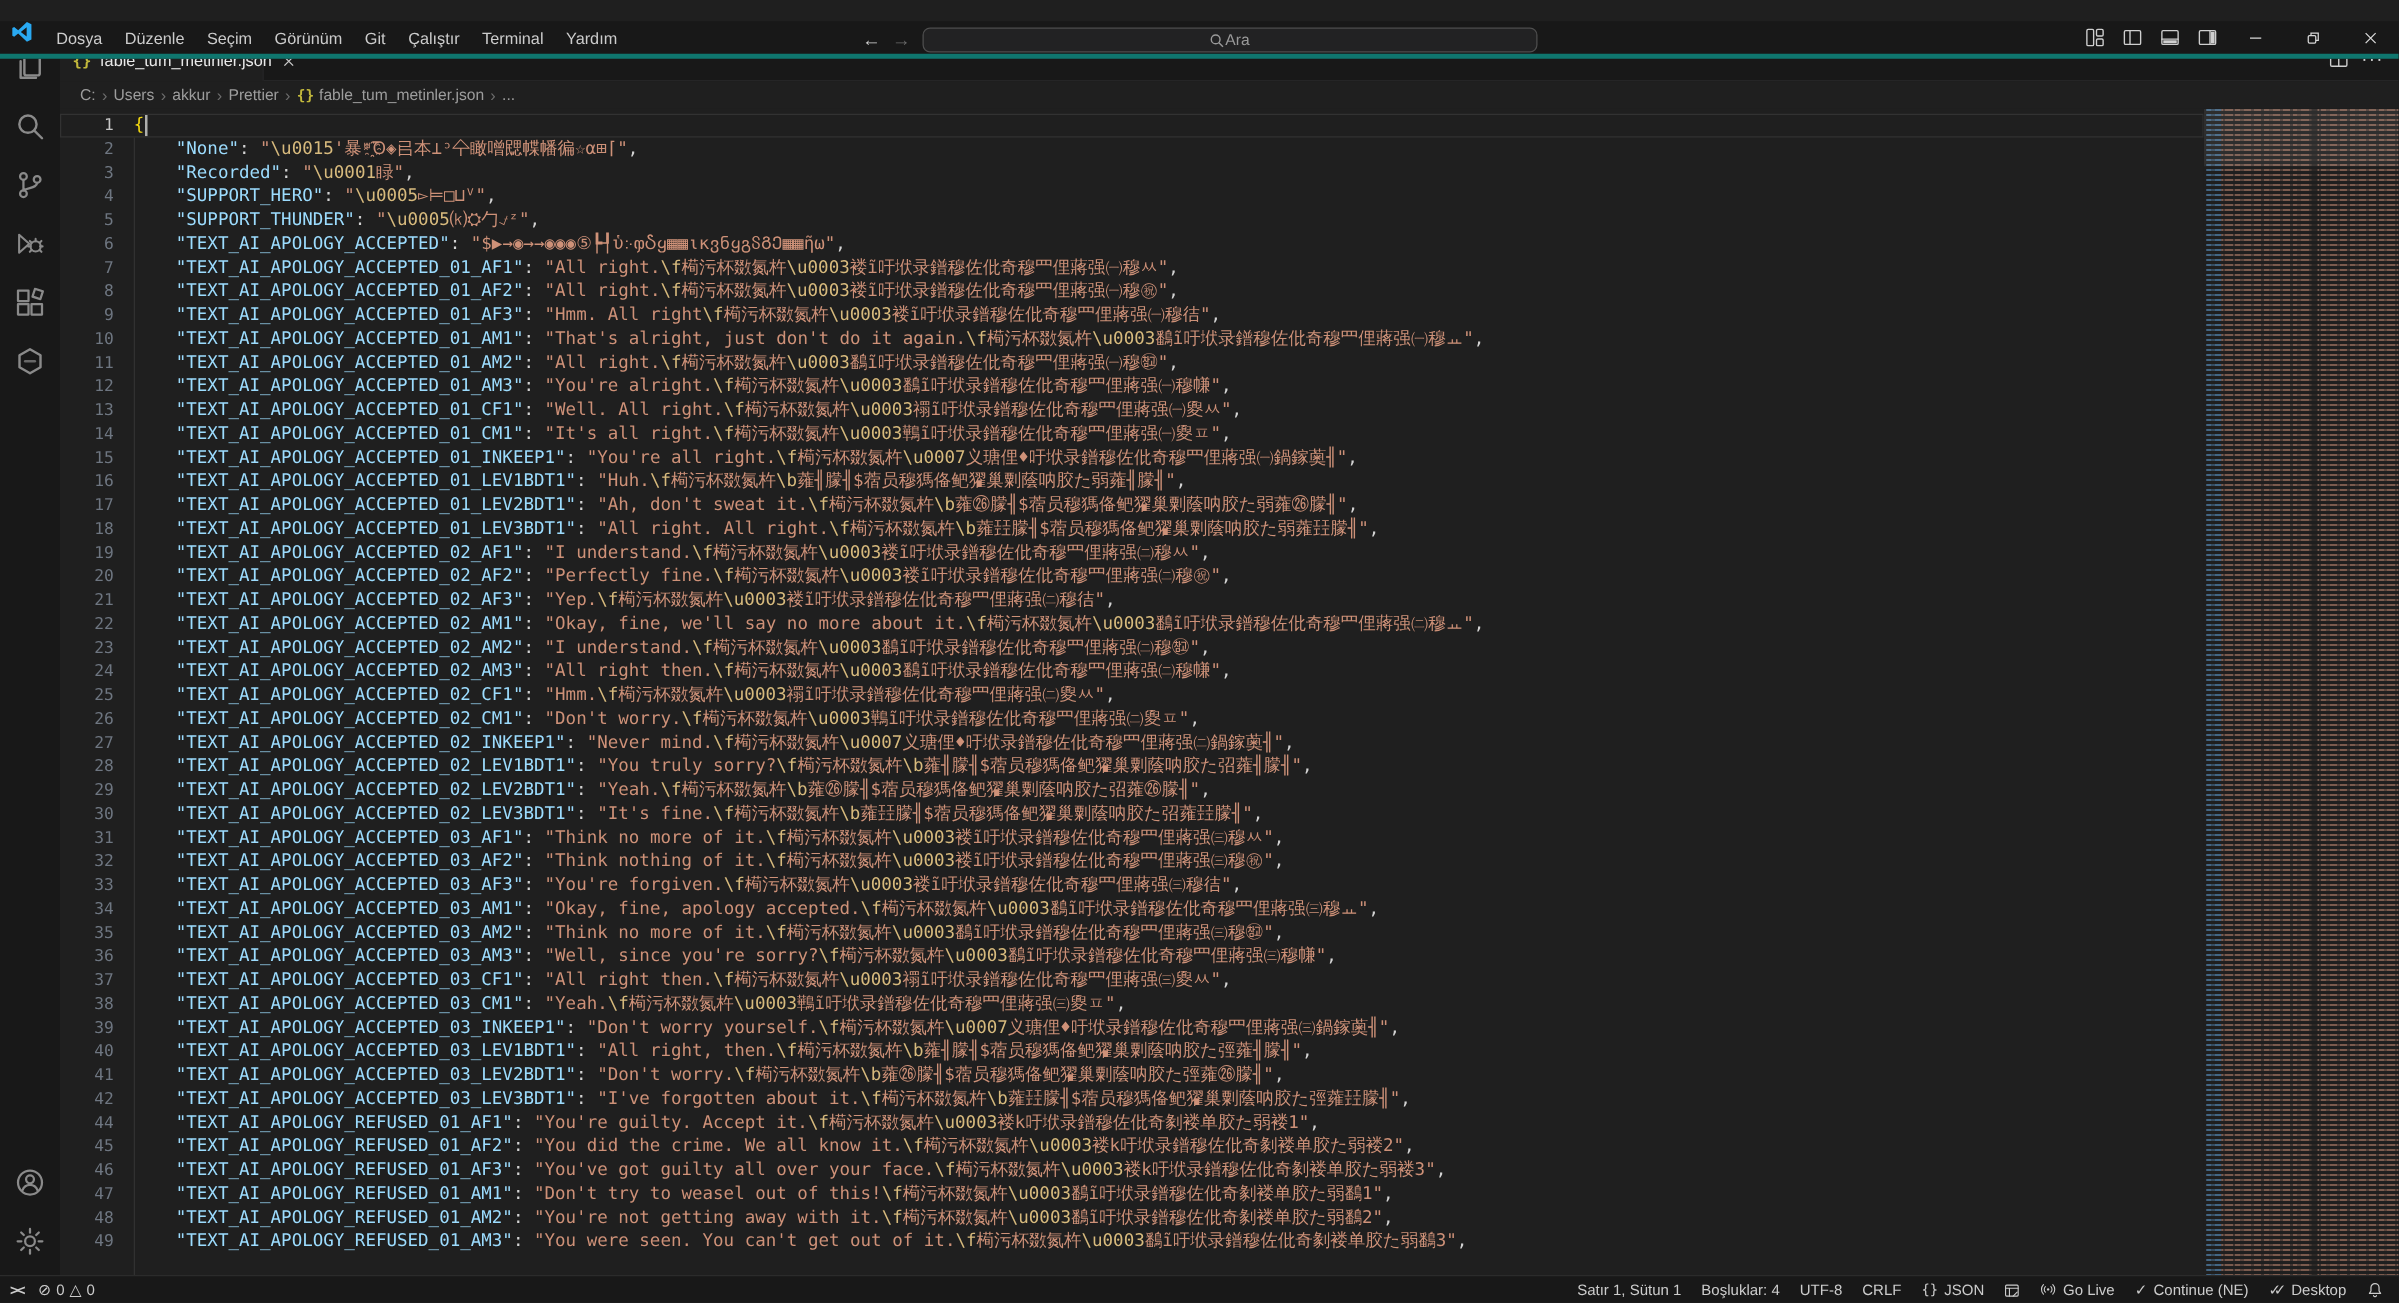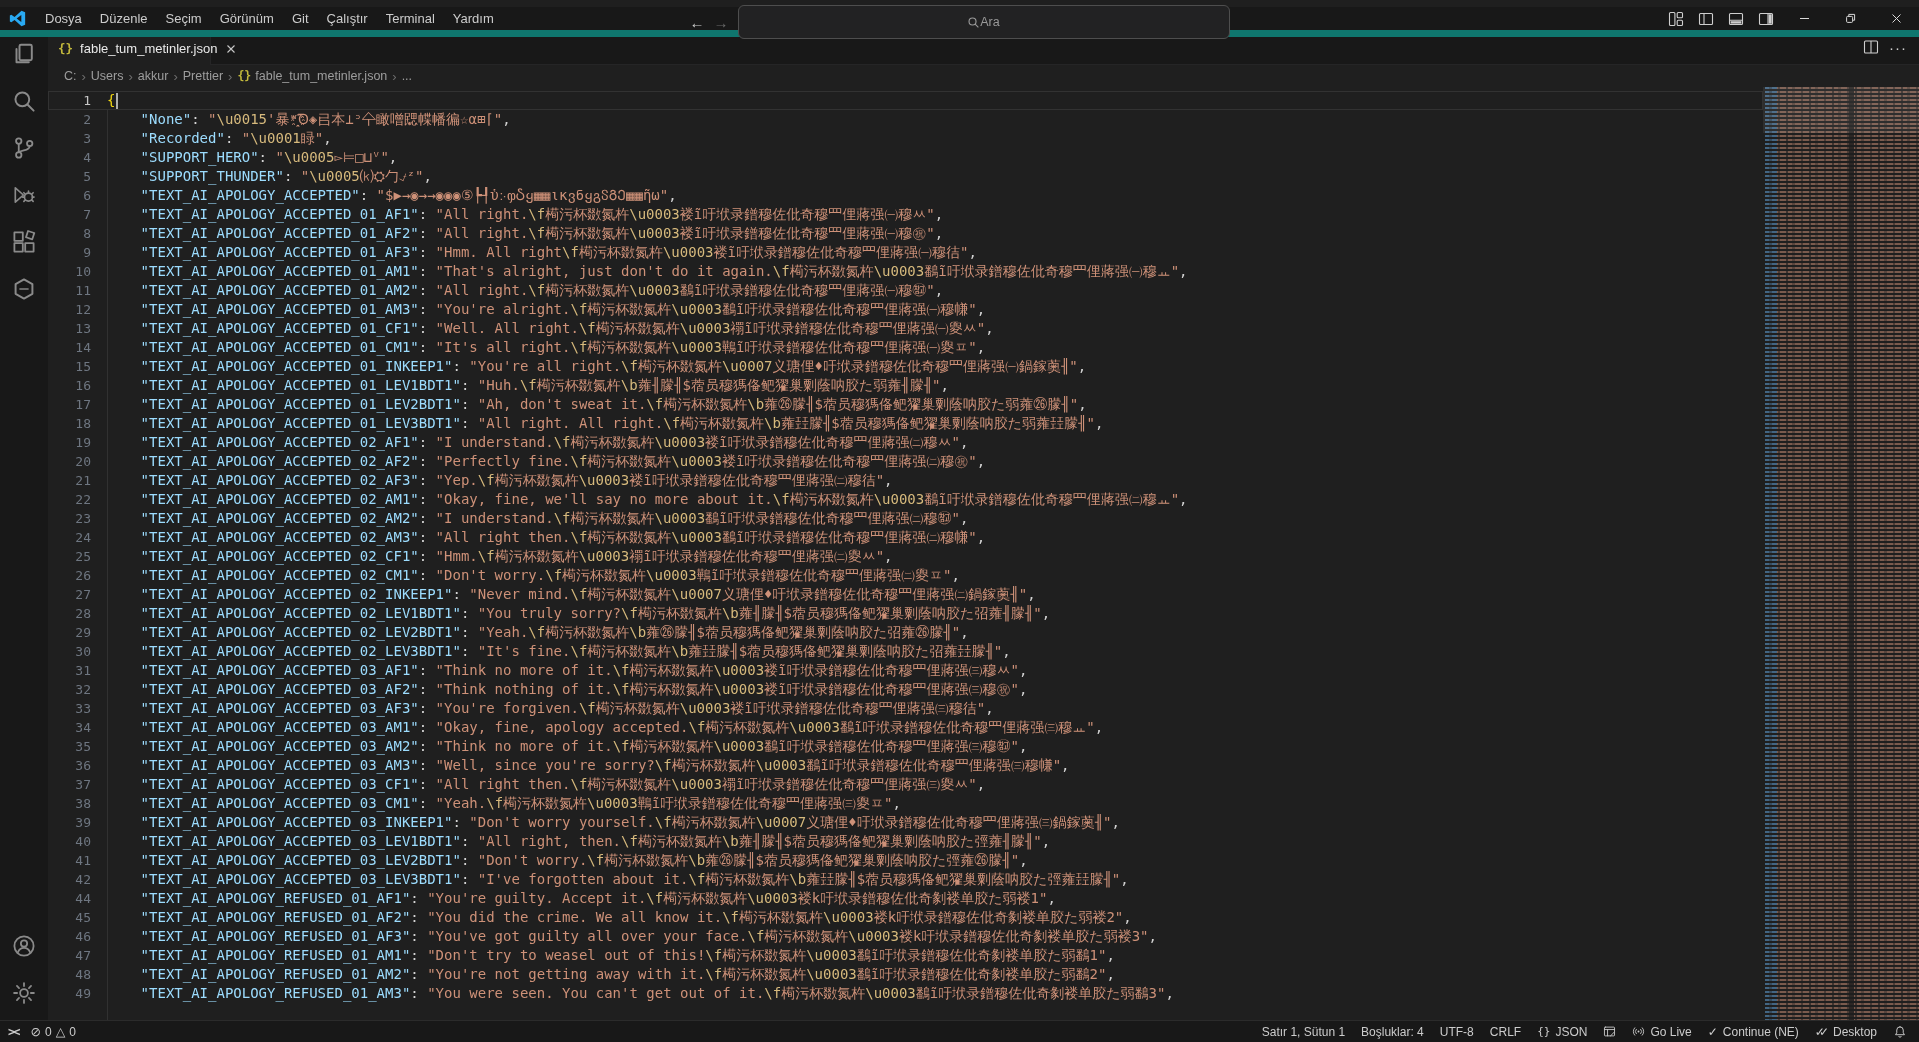--- a/index.html
+++ b/index.html
@@ -1,30 +1,30 @@
 <!DOCTYPE html>
 <html><head>
 <meta charset="utf-8">
 <style>
   *{margin:0;padding:0;box-sizing:border-box}
   html,body{width:1919px;height:1042px;overflow:hidden;background:#1f1f1f;
     font-family:"Liberation Sans",sans-serif;color:#ccc;-webkit-font-smoothing:antialiased}
   .stage{position:relative;width:1919px;height:1042px;background:#1f1f1f}
 
   
-  .titlebar{position:absolute;top:7px;left:0;right:0;height:30px;background:#181818;
-    border-bottom:7px solid #0f766e;display:flex;align-items:center;z-index:9}
+  .titlebar{position:absolute;top:17px;left:0;right:0;height:30px;background:#181818;
+    border-bottom:4px solid #0f766e;display:flex;z-index:9}
   .logo{width:17px;height:17px;margin:0 10px 0 9px;flex:none}
   .menubar{display:flex;height:100%}
   .menu-item{padding:0 9px;font-size:13px;color:#cccccc;display:flex;align-items:center}
   .nav-cluster{position:absolute;left:50%;top:0;height:30px;transform:translateX(-50%);
     display:flex;align-items:center;gap:9px}
   .nav-arrow{font-size:15px;color:#cfcfcf}
   .nav-arrow.fwd{color:#6a6a6a}
-  .searchbox{width:492px;height:34px;background:#222223;border:1px solid #4e4e4e;border-radius:6px;
+  .searchbox{width:492px;height:20px;background:#222223;border:1px solid #4e4e4e;border-radius:6px;
     display:flex;align-items:center;justify-content:center;gap:0;color:#999;font-size:12.5px}
   .tb-right{margin-left:auto;display:flex;align-items:center;height:100%}
   .tb-icon{width:30px;height:30px;display:flex;align-items:center;justify-content:center;color:#cfcfcf}
   .win-btn{width:46px;height:30px;display:flex;align-items:center;justify-content:center;color:#d8d8d8}
 
   
   .activitybar{position:absolute;top:30px;left:0;width:48px;bottom:22px;background:#181818;
     display:flex;flex-direction:column;align-items:center;z-index:8}
   .ab-icon{width:48px;height:47px;display:flex;align-items:center;justify-content:center;color:#8a8a8a}
   .ab-spacer{flex:1}
@@ -72,21 +72,21 @@
   .mm-noise{position:absolute;inset:0;
     background:repeating-linear-gradient(90deg, rgba(31,31,31,.65) 0 2px, transparent 2px 6px,
       rgba(31,31,31,.35) 6px 9px, transparent 9px 15px, rgba(31,31,31,.5) 15px 17px, transparent 17px 23px)}
   .mm-gap{position:absolute;left:86px;width:5px;top:0;bottom:0;background:rgba(31,31,31,.85)}
   .mm-slider{position:absolute;left:0;right:0;top:0;height:46px;background:rgba(255,255,255,.07)}
 
   
   .statusbar{position:absolute;left:0;right:0;bottom:0;height:22px;background:#181818;
     border-top:1px solid #2b2b2b;display:flex;align-items:center;font-size:12px;color:#cccccc;z-index:9}
   .sb-left{display:flex;align-items:center;gap:12px;padding-left:8px}
-  .sb-right{margin-left:auto;display:flex;align-items:flex-start;gap:16px;padding-right:12px}
+  .sb-right{margin-left:auto;display:flex;align-items:flex-end;gap:16px;padding-right:12px}
   .sb-item{display:flex;align-items:center;gap:5px;white-space:nowrap}
   .remote{font-family:"DejaVu Sans Mono",monospace;font-weight:bold;letter-spacing:-2px;font-size:12px}
   .prob{display:flex;align-items:center;gap:4px}
   .prob .ico{font-size:12.5px}
   .dblcheck{letter-spacing:-6px;margin-right:5px}
   svg{display:block}
 </style>
 </head>
 <body>
 

